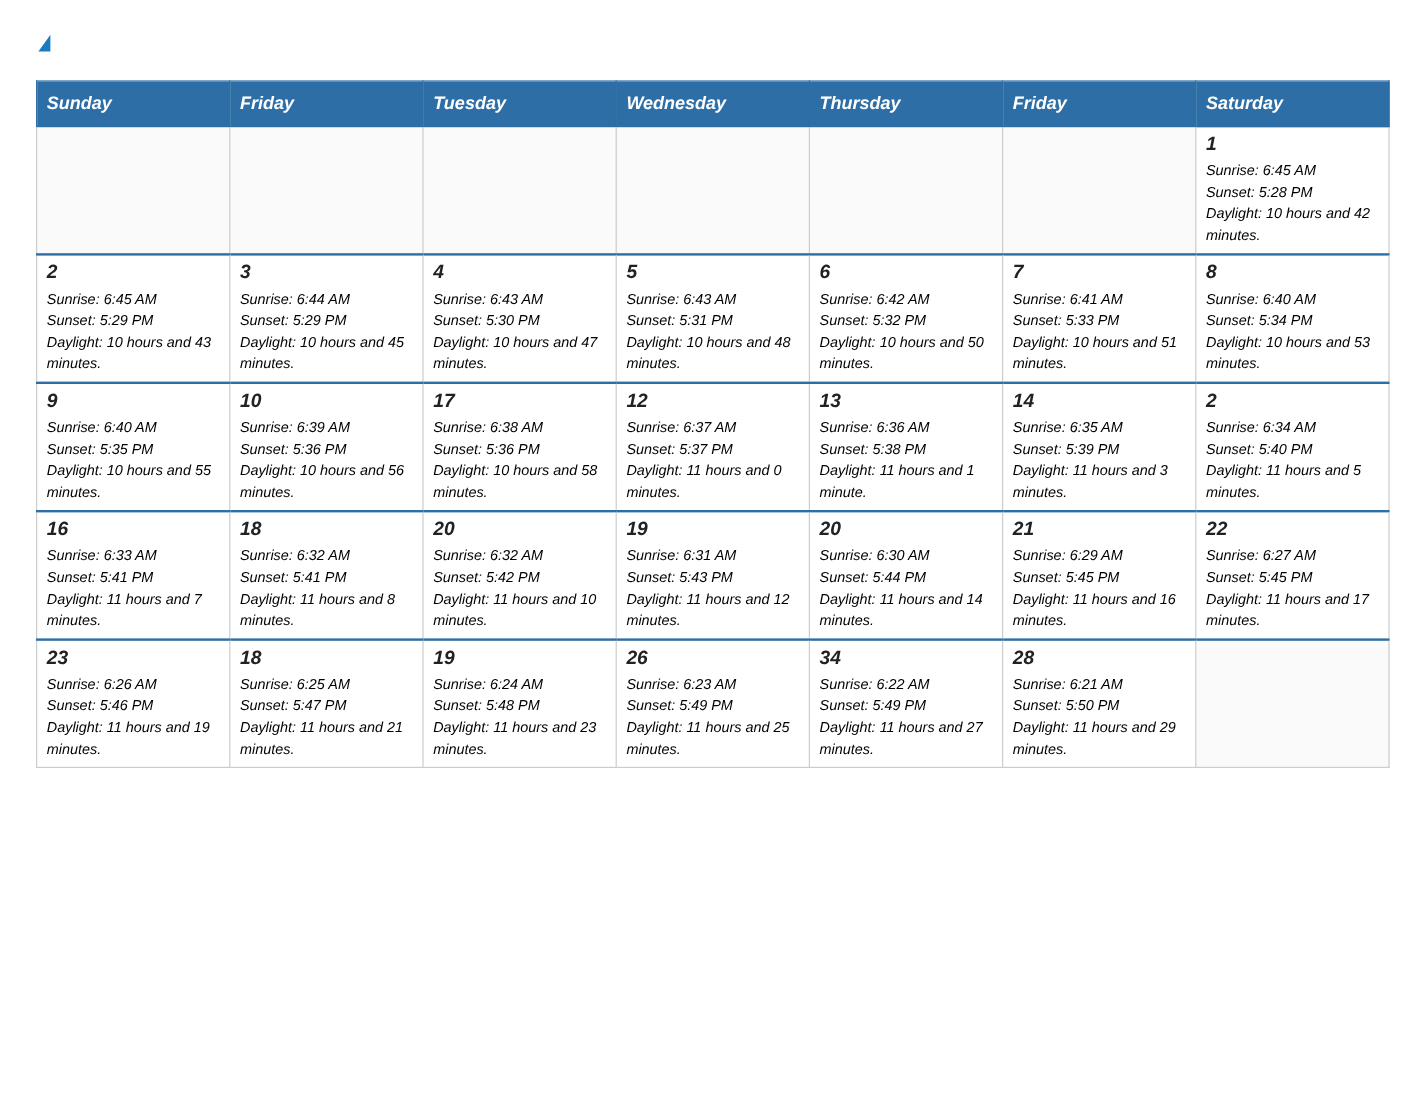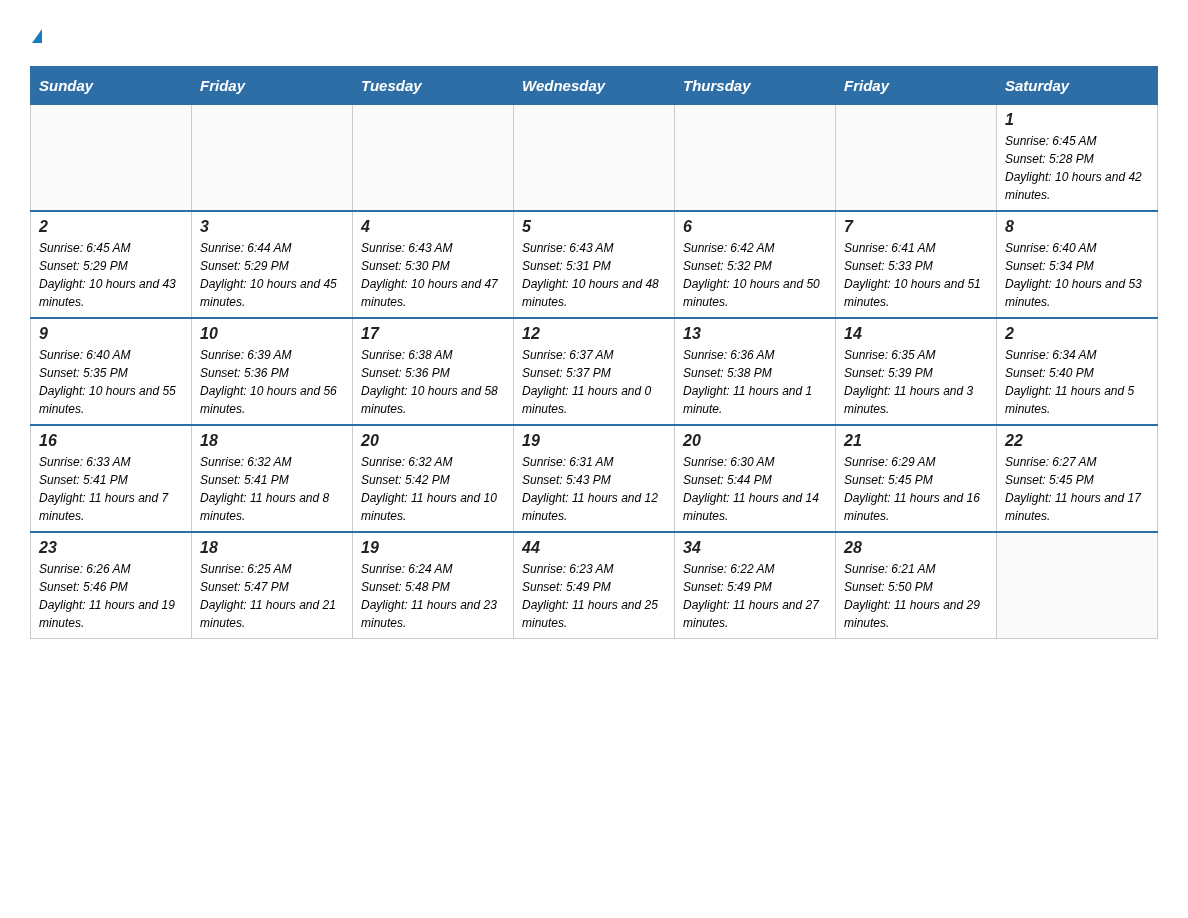--- a/index.html
+++ b/index.html
@@ -238,21 +238,21 @@
         </td>
         <td>
           <span class="day-number">18</span>
           <div class="day-info">Sunrise: 6:25 AM<br>Sunset: 5:47 PM<br>Daylight: 11 hours and 21 minutes.</div>
         </td>
         <td>
           <span class="day-number">19</span>
           <div class="day-info">Sunrise: 6:24 AM<br>Sunset: 5:48 PM<br>Daylight: 11 hours and 23 minutes.</div>
         </td>
         <td>
-          <span class="day-number">44</span>
+          <span class="day-number">26</span>
           <div class="day-info">Sunrise: 6:23 AM<br>Sunset: 5:49 PM<br>Daylight: 11 hours and 25 minutes.</div>
         </td>
         <td>
           <span class="day-number">34</span>
           <div class="day-info">Sunrise: 6:22 AM<br>Sunset: 5:49 PM<br>Daylight: 11 hours and 27 minutes.</div>
         </td>
         <td>
           <span class="day-number">28</span>
           <div class="day-info">Sunrise: 6:21 AM<br>Sunset: 5:50 PM<br>Daylight: 11 hours and 29 minutes.</div>
         </td>

